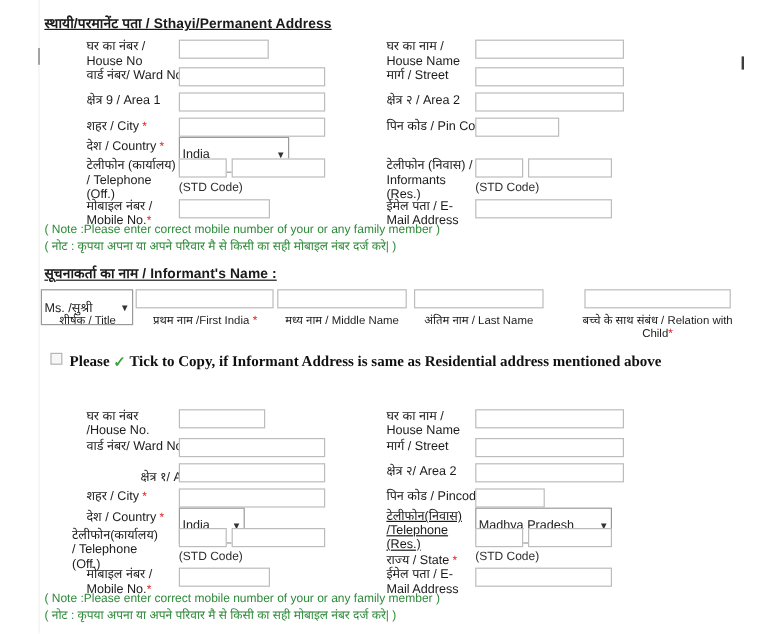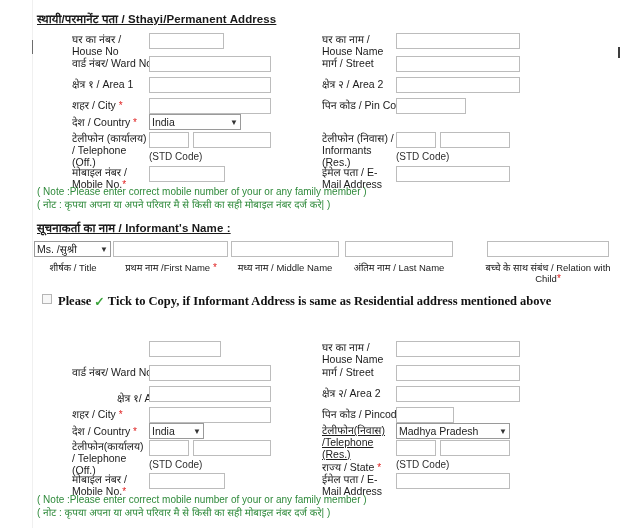--- a/index.html
+++ b/index.html
@@ -62,21 +62,21 @@
   }
   .sel {
     position: absolute;
     border: 1px solid #9a9a9a;
     background: #ffffff;
     height: 16px;
     font-size: 10.5px;
     color: #222;
     display: flex;
     align-items: center;
-    padding: 0 2px;
+    padding: 14px 2px;
     font-family: "Liberation Sans", "DejaVu Sans", sans-serif;
   }
   .sel .selval { flex: 1; overflow: hidden; white-space: nowrap; }
   .sel .arrow { font-size: 8px; color: #333; padding-left: 3px; }
 
   .subnote {
     position: absolute;
     font-size: 10px;
     color: #2e2e2e;
   }
@@ -132,21 +132,21 @@
 
   <div class="lbl" style="left:322px; top:33px; width:78px;">घर का नाम / House Name</div>
   <input class="fld" style="left: 396px; top: 33px; width: 124px;">
 
   <div class="lbl" style="left:72px; top:57px;">वार्ड नंबर/ Ward No.</div>
   <input class="fld" style="left: 149px; top: 56px; width: 122px;">
 
   <div class="lbl" style="left:322px; top:57px;">मार्ग / Street</div>
   <input class="fld" style="left: 396px; top: 56px; width: 124px;">
 
-  <div class="lbl" style="left:72px; top:78px;">क्षेत्र १ / Area 1</div>
+  <div class="lbl" style="left:72px; top:78px;">क्षेत्र 9 / Area 1</div>
   <input class="fld" style="left: 149px; top: 77px; width: 122px;">
 
   <div class="lbl" style="left:322px; top:78px;">क्षेत्र २ / Area 2</div>
   <input class="fld" style="left: 396px; top: 77px; width: 124px;">
 
   <div class="lbl" style="left:72px; top:99px;"><span>शहर / City</span><span class="req"> *</span></div>
   <input class="fld" style="left: 149px; top: 98px; width: 122px;">
 
   <div class="lbl" style="left:322px; top:99px;">पिन कोड / Pin Code</div>
   <input class="fld" style="left: 396px; top: 98px; width: 70px;">
@@ -181,33 +181,34 @@
   <div class="sel" style="left:34px; top:241px; width:77px;">
     <span class="selval">Ms. /सुश्री</span>
     <span class="arrow">▼</span>
   </div>
   <input class="fld" style="left: 113px; top: 241px; width: 115px;">
   <input class="fld" style="left: 231px; top: 241px; width: 108px;">
   <input class="fld" style="left: 345px; top: 241px; width: 108px;">
   <input class="fld" style="left: 487px; top: 241px; width: 122px;">
 
   <div class="colhdr" style="left:32px; top:262px; width:82px;">शीर्षक / Title</div>
-  <div class="colhdr" style="left:110px; top:262px; width:122px;"><span>प्रथम नाम /First Name</span><span class="req"> *</span></div>
+  <div class="colhdr" style="left:110px; top:262px; width:122px;"><span>प्रथम नाम /First India</span><span class="req"> *</span></div>
   <div class="colhdr" style="left:228px; top:262px; width:114px;">मध्य नाम / Middle Name</div>
   <div class="colhdr" style="left:342px; top:262px; width:114px;">अंतिम नाम / Last Name</div>
   <div class="colhdr" style="left:480px; top:262px; width:136px;"><span>बच्चे के साथ संबंध / Relation with Child</span><span class="req">*</span></div>
 
   <div class="copyrow">
     <span class="cb"></span>
     <span>Please</span>
     <span class="tickmark">✓</span>
     <span>Tick to Copy, if Informant Address is same as Residential address mentioned above</span>
   </div>
 
 
+  <div class="lbl" style="left:72px; top:341px; width:78px;">घर का नंबर /House No.</div>
   <input class="fld" style="left: 149px; top: 341px; width: 72px;">
 
   <div class="lbl" style="left:322px; top:341px; width:78px;">घर का नाम / House Name</div>
   <input class="fld" style="left: 396px; top: 341px; width: 124px;">
 
   <div class="lbl" style="left:72px; top:366px;">वार्ड नंबर/ Ward No.</div>
   <input class="fld" style="left: 149px; top: 365px; width: 122px;">
 
   <div class="lbl" style="left:322px; top:366px;">मार्ग / Street</div>
   <input class="fld" style="left: 396px; top: 365px; width: 124px;">
@@ -229,21 +230,21 @@
     <span class="selval">India</span>
     <span class="arrow">▼</span>
   </div>
 
   <div class="lbl" style="left:322px; top:425px;margin-top:36px;"><span>राज्य / State</span><span class="req"> *</span></div>
   <div class="sel" style="left:396px; top:423px; width:114px;">
     <span class="selval">Madhya Pradesh</span>
     <span class="arrow">▼</span>
   </div>
 
-  <div class="lbl" style="left:72px; top:440px; width:76px;">टेलीफोन(कार्यालय) / Telephone (Off.)</div>
+  <div class="lbl" style="left:60px; top:440px; width:76px;">टेलीफोन(कार्यालय) / Telephone (Off.)</div>
   <input class="fld" style="left: 149px; top: 440px; width: 40px;">
   <input class="fld" style="left: 193px; top: 440px; width: 78px;">
   <div class="subnote" style="left:149px; top:459px;">(STD Code)</div>
 
   <div class="lbl" style="left:322px; top:424px; width:74px;text-decoration:underline;">टेलीफोन(निवास) /Telephone (Res.)</div>
   <input class="fld" style="left: 396px; top: 440px; width: 40px;">
   <input class="fld" style="left: 440px; top: 440px; width: 70px;">
   <div class="subnote" style="left:396px; top:459px;">(STD Code)</div>
 
   <div class="lbl" style="left:72px; top:473px; width:76px;"><span>मोबाइल नंबर / Mobile No.</span><span class="req">*</span></div>

